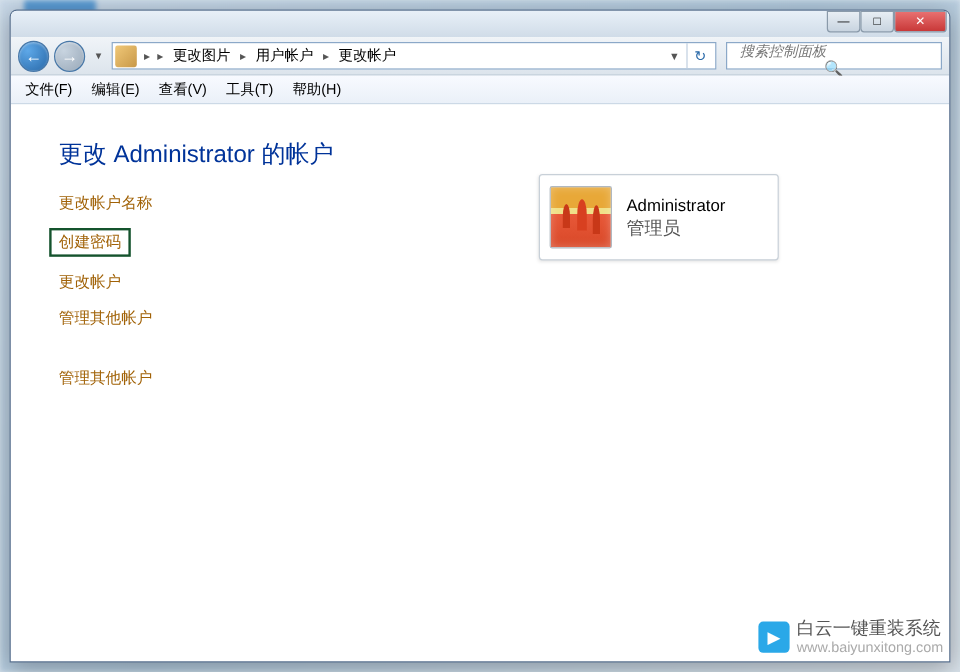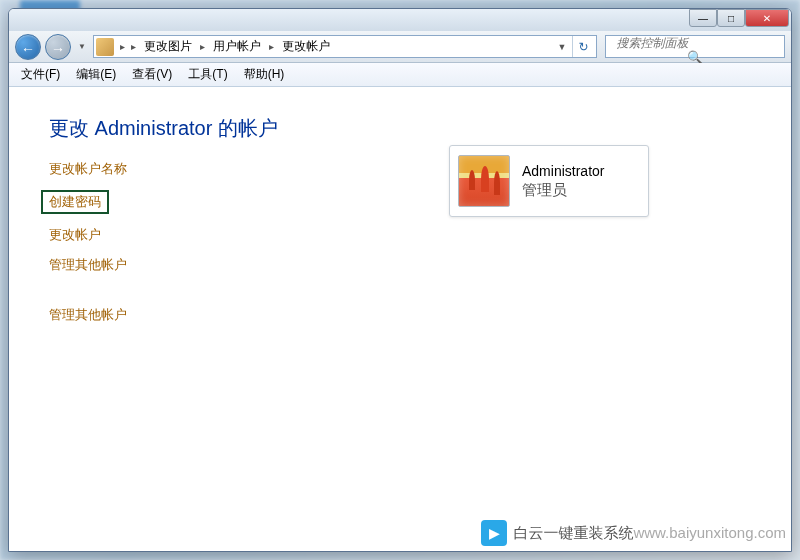--- a/index.html
+++ b/index.html
@@ -49,23 +49,23 @@
 .account-card { width: 200px; height: 72px; background: #fff; border: 1px solid #c8d0d8; border-radius: 3px; display: flex; align-items: center; padding: 8px; gap: 12px; box-shadow: 0 1px 3px rgba(0,0,0,0.1); margin-top: 30px; }
 .account-avatar { width: 52px; height: 52px; border: 1px solid #b0b8c0; border-radius: 2px; background: linear-gradient(to bottom, #e8a838 0%, #e8a838 35%, #f0e088 35%, #f0e088 45%, #e85838 45%, #d84828 100%); box-shadow: inset 0 0 8px rgba(255,255,255,0.3); position: relative; }
 .account-avatar::before { content:''; position:absolute; top:14px; left:10px; width:6px; height:20px; background:#c83818; border-radius:50% 50% 0 0; }
 .account-avatar::after { content:''; position:absolute; top:10px; left:22px; width:8px; height:26px; background:#d84020; border-radius:50% 50% 0 0; box-shadow: 12px 4px 0 -1px #c83818; }
 .account-info { display: flex; flex-direction: column; gap: 2px; }
 .account-name { font-size: 14px; color: #000; }
 .account-role { font-size: 15px; color: #555; }
 
 .watermark { position: absolute; bottom: 14px; right: 14px; display: flex; align-items: center; gap: 6px; font-size: 14px; color: #666; }
 .wm-logo { width: 26px; height: 26px; background: #2aa8e8; border-radius: 4px; display: flex; align-items: center; justify-content: center; color: #fff; }
-.wm-text { display: flex; flex-direction: row; line-height: 1.1; }
+.wm-text { display: flex; flex-direction: column; line-height: 1.1; }
 .wm-cn { color: #555; font-size: 15px; }
-.wm-url { color: #aaa; font-size: 15px; }
+.wm-url { color: #aaa; font-size: 12px; }
 </style>
 </head>
 <body>
 
 <div class="desktop-blur"></div>
 
 <div class="window">
 
   <div class="titlebar">
     <div class="titlebar-buttons">

